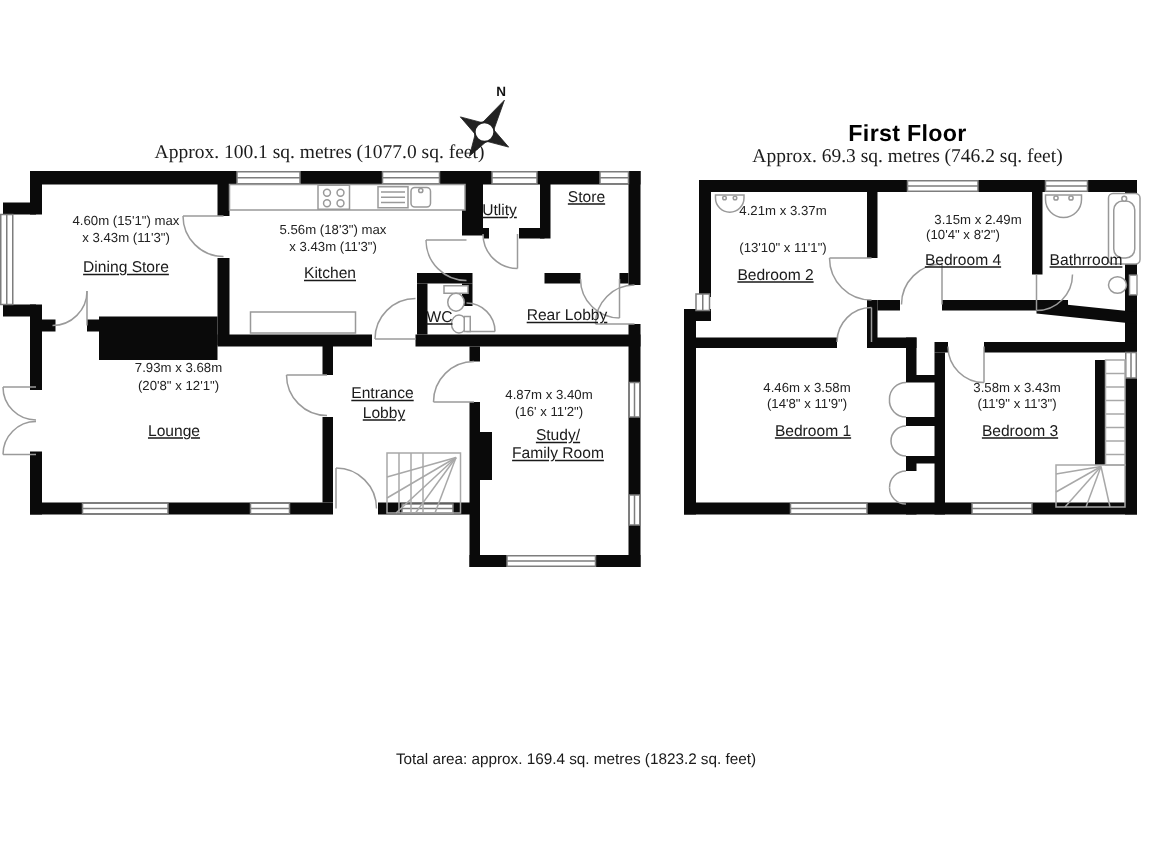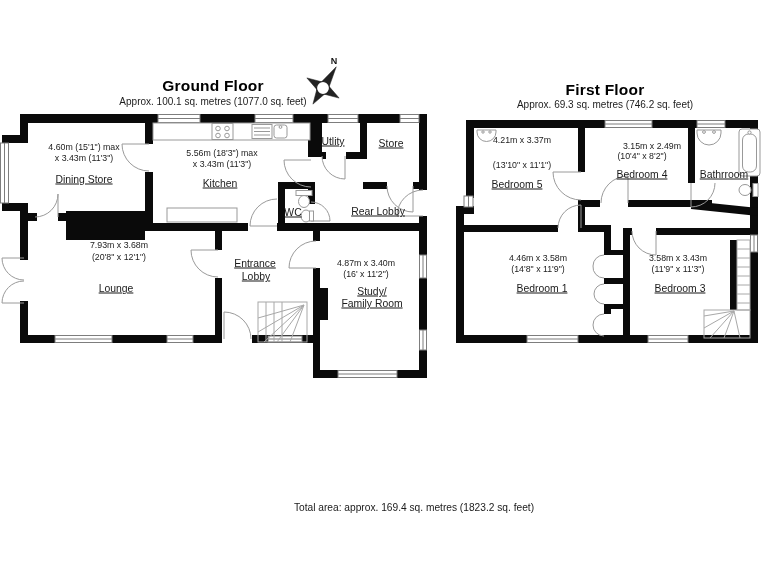--- a/index.html
+++ b/index.html
@@ -2,25 +2,25 @@
 <html><head>
 <meta charset="utf-8">
 <style>
   html,body{margin:0;padding:0;background:#ffffff;}
   .canvas{position:relative;width:768px;height:576px;background:#fff;overflow:hidden;
           font-family:"Liberation Sans",sans-serif;}
   .canvas svg{position:absolute;left:0;top:0;}
   .lbl{position:absolute;transform:translate(-50%,-50%);white-space:nowrap;
        color:#1c1c1c;text-align:center;}
   .title{font-size:15.5px;font-weight:bold;color:#000;letter-spacing:.2px;}
-  .sub{font-size:10px;color:#1c1c1c;}
+  .sub{font-size:13px;color:#1c1c1c;font-family:Liberation Serif, serif;}
   .dims{font-size:8.8px;color:#222;}
   .room{font-size:10.4px;color:#1a1a1a;text-decoration:underline;}
   .north{font-size:9px;font-weight:bold;color:#111;}
-  .total{font-size:10.2px;color:#1a1a1a;margin-left:30px;}
+  .total{font-size:10.2px;color:#1a1a1a;}
 </style>
 </head>
 <body>
 
 <div class="canvas">
 
 <svg width="768" height="576" viewBox="0 0 768 576">
 
   <g fill="#0a0a0a">
     <rect x="20" y="114" width="407" height="9"></rect>
@@ -242,55 +242,54 @@
   </g>
 
   <g>
     <g transform="translate(323,88) rotate(32)">
       <path d="M0,-25 L4.5,-4.5 L19,0 L4.5,4.5 L0,19 L-4.5,4.5 L-19,0 L-4.5,-4.5 Z" fill="#222222" stroke="#222222" stroke-width="0.5"></path>
     </g>
     <circle cx="323" cy="88" r="6.5" fill="#ffffff" stroke="#222222" stroke-width="1.2"></circle>
   </g>
 </svg>
 
-  <div class="lbl title" style="left:213px;top:86px">Ground Floor</div>
   <div class="lbl sub" style="left:213px;top:101px">Approx. 100.1 sq. metres (1077.0 sq. feet)</div>
   <div class="lbl north" style="left:334px;top:61px">N</div>
 
   <div class="lbl dims" style="left:84px;top:147px">4.60m (15'1") max</div>
   <div class="lbl dims" style="left:84px;top:158px">x 3.43m (11'3")</div>
   <div class="lbl room" style="left:84px;top:179px">Dining Store</div>
 
   <div class="lbl dims" style="left:222px;top:153px">5.56m (18'3") max</div>
   <div class="lbl dims" style="left:222px;top:164px">x 3.43m (11'3")</div>
   <div class="lbl room" style="left:220px;top:183px">Kitchen</div>
 
   <div class="lbl room" style="left:333px;top:141px">Utlity</div>
-  <div class="lbl room" style="left:391px;top:143px">Store</div>
+  <div class="lbl room" style="left:391px;top:132px">Store</div>
   <div class="lbl room" style="left:293px;top:212px">WC</div>
   <div class="lbl room" style="left:378px;top:211px">Rear Lobby</div>
 
   <div class="lbl dims" style="left:119px;top:245px">7.93m x 3.68m</div>
   <div class="lbl dims" style="left:119px;top:257px">(20'8" x 12'1")</div>
   <div class="lbl room" style="left:116px;top:288px">Lounge</div>
 
   <div class="lbl room" style="left:255px;top:263px">Entrance</div>
   <div class="lbl room" style="left:256px;top:276px">Lobby</div>
 
   <div class="lbl dims" style="left:366px;top:263px">4.87m x 3.40m</div>
   <div class="lbl dims" style="left:366px;top:274px">(16' x 11'2")</div>
   <div class="lbl room" style="left:372px;top:291px">Study/</div>
   <div class="lbl room" style="left:372px;top:303px">Family Room</div>
 
   <div class="lbl title" style="left:605px;top:90px">First Floor</div>
   <div class="lbl sub" style="left:605px;top:104px">Approx. 69.3 sq. metres (746.2 sq. feet)</div>
 
   <div class="lbl dims" style="left:522px;top:140px">4.21m x 3.37m</div>
   <div class="lbl dims" style="left:522px;top:165px">(13'10" x 11'1")</div>
-  <div class="lbl room" style="left:517px;top:184px">Bedroom 5</div>
+  <div class="lbl room" style="left:517px;top:184px">Bedroom 2</div>
 
   <div class="lbl dims" style="left:652px;top:146px">3.15m x 2.49m</div>
   <div class="lbl dims" style="left:642px;top:156px">(10'4" x 8'2")</div>
   <div class="lbl room" style="left:642px;top:174px">Bedroom 4</div>
 
   <div class="lbl room" style="left:724px;top:174px">Bathrroom</div>
 
   <div class="lbl dims" style="left:538px;top:258px">4.46m x 3.58m</div>
   <div class="lbl dims" style="left:538px;top:269px">(14'8" x 11'9")</div>
   <div class="lbl room" style="left:542px;top:288px">Bedroom 1</div>

